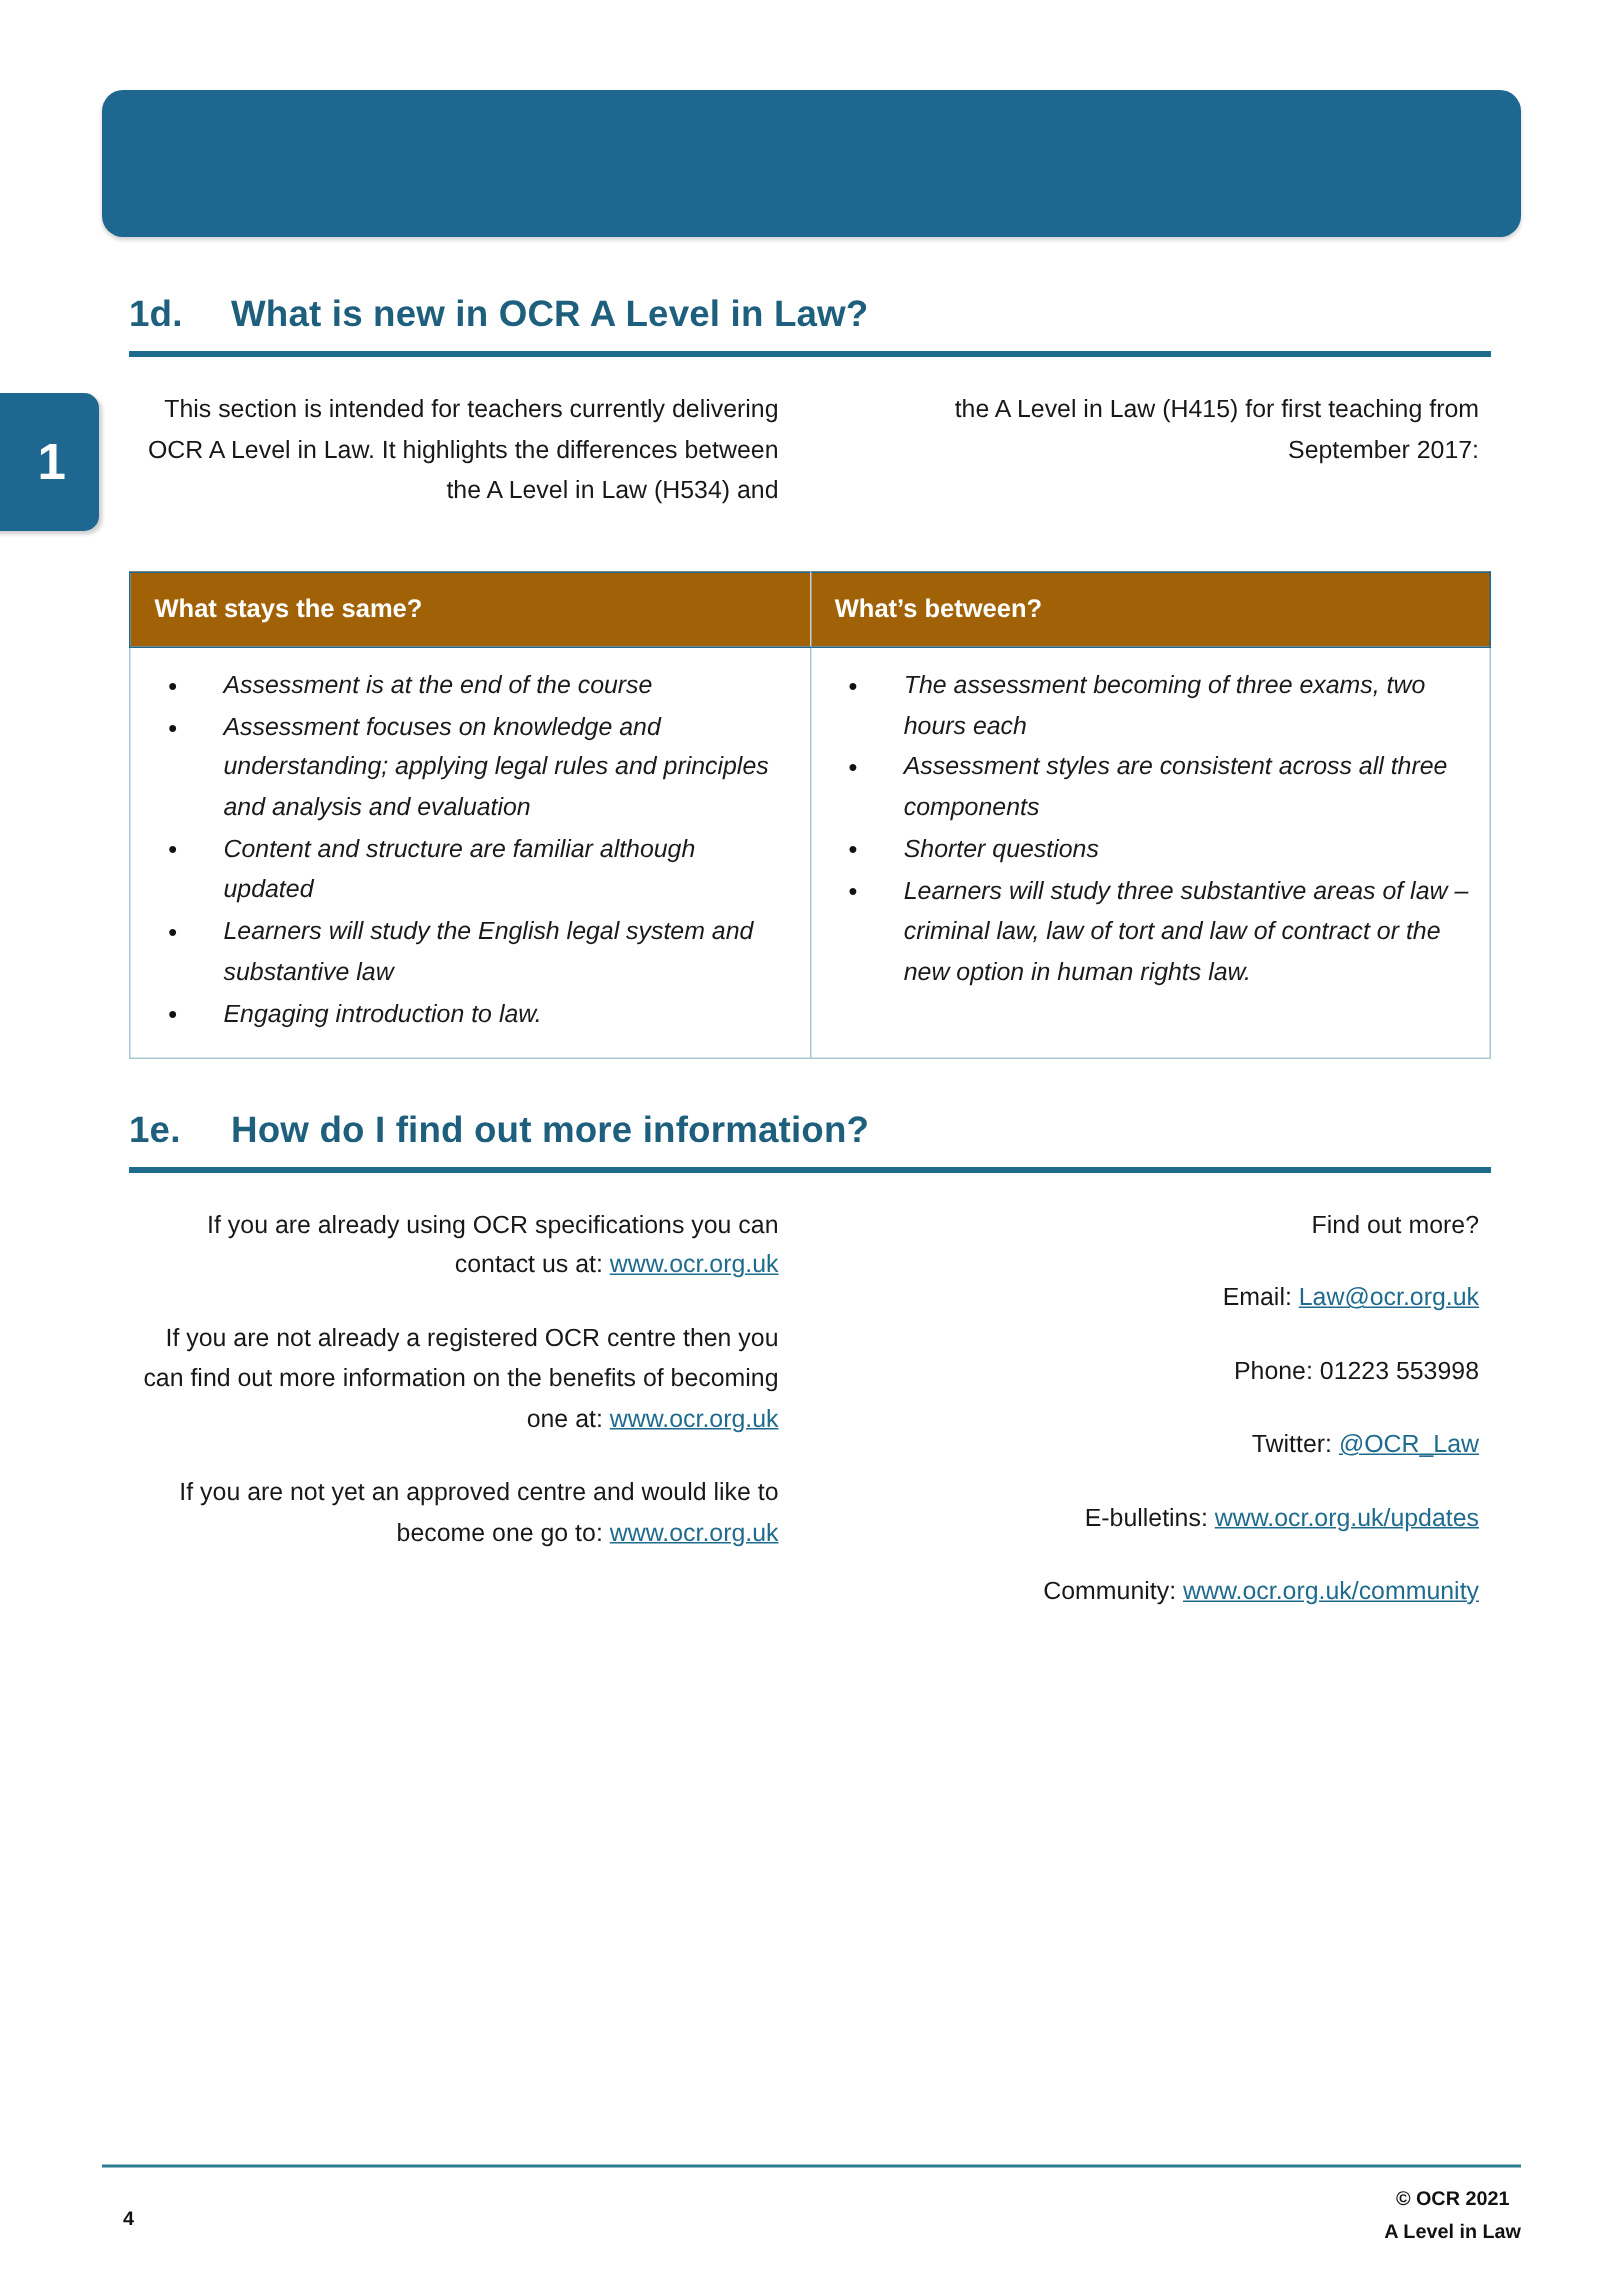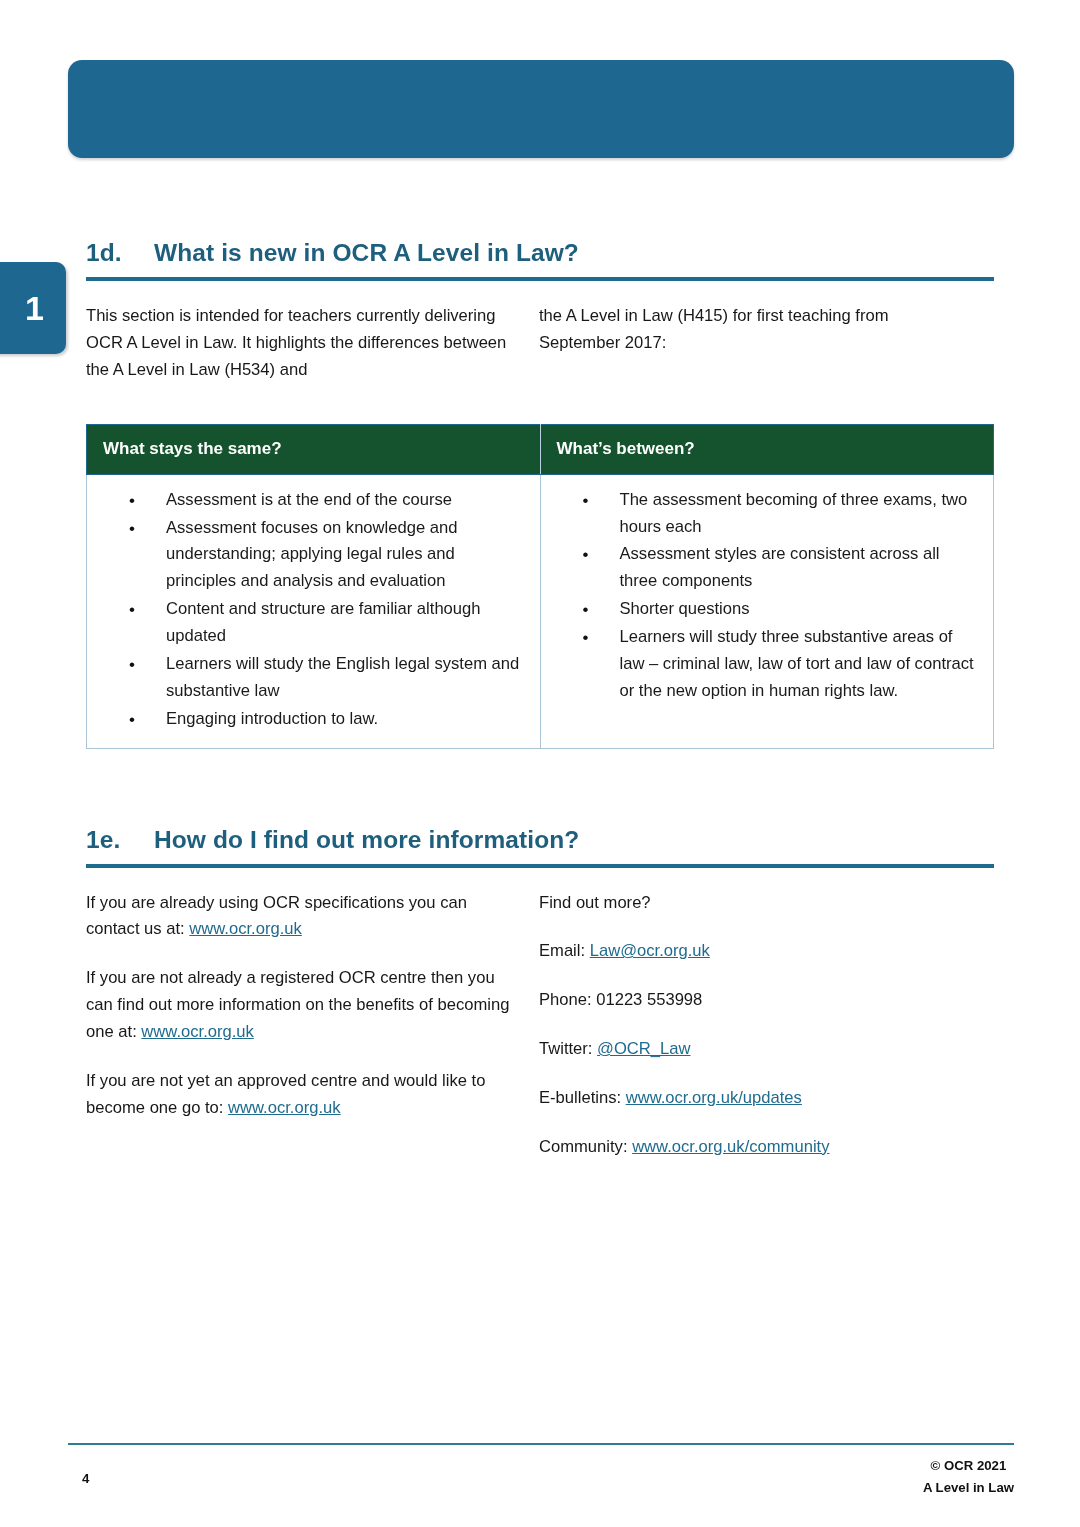--- a/index.html
+++ b/index.html
@@ -64,54 +64,55 @@
     align-items: baseline;
     color: #1f5f7e;
     font-size: 24.5px;
     font-weight: bold;
     letter-spacing: 0.1px;
   }
   .section-heading .num {
     width: 68px;
     flex: 0 0 68px;
   }
-  .section-heading .title { flex: 1; margin-top: 43px; }
+  .section-heading .title { flex: 1; }
 
   .heading-rule {
     height: 4px;
     background: #1f6b8e;
     margin-top: 10px;
   }
 
   
   .two-col {
     display: flex;
-    gap: 20px;
+    gap: 34px;
     font-size: 16.6px;
     line-height: 1.62;
     color: #181818;
+    text-align: right;
   }
   .two-col .col { width: 433px; flex: 0 0 433px; }
 
   .two-col p { margin: 0 0 22px 0; }
   .two-col p:last-child { margin-bottom: 0; }
 
   a.doclink {
     color: #1f6b8e;
     text-decoration: underline;
   }
 
   
   .cmp-table {
     width: 908px;
     border-collapse: collapse;
     table-layout: fixed;
   }
   .cmp-table th {
-    background: #14532d;
+    background: #a16207;
     color: #ffffff;
     text-align: left;
     font-size: 17px;
     font-weight: bold;
     padding: 14px 16px 15px 16px;
     border: 1px solid #1d6790;
     border-right-color: #b9d3e2;
   }
   .cmp-table th:last-child { border-right-color: #1d6790; }
   .cmp-table td {
@@ -121,21 +122,22 @@
     font-size: 16.6px;
     line-height: 1.62;
   }
   .cmp-table ul {
     margin: 0;
     padding: 0 0 0 52px;
     list-style: none;
   }
   .cmp-table li {
     position: relative;
-    margin: 0 0 1px 17px;
+    margin: 0 0 1px 0;
+    font-style: italic;
   }
   .cmp-table li::before {
     content: "\2022";
     position: absolute;
     left: -37px;
     top: 0;
     font-size: 17px;
     color: #111;
   }
 

